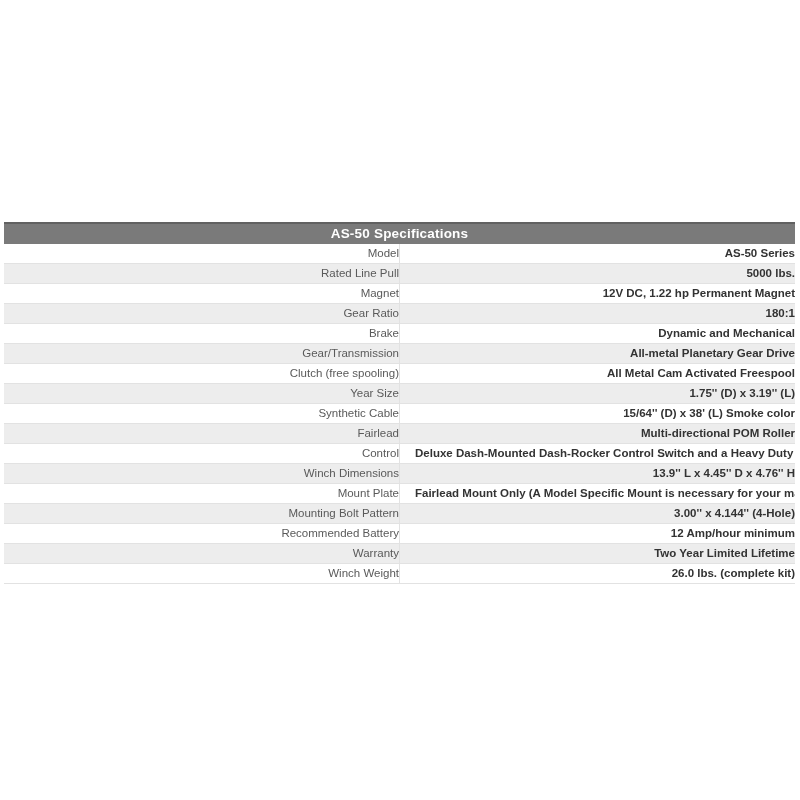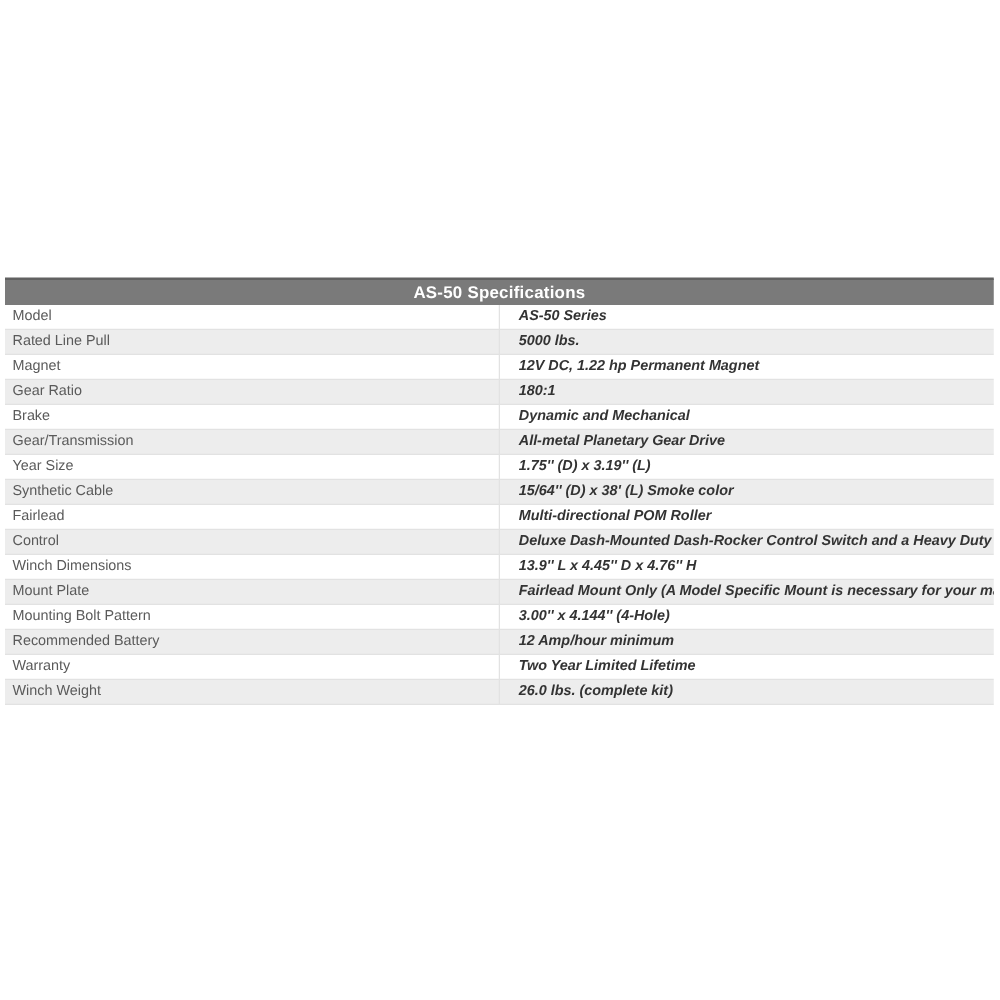--- a/index.html
+++ b/index.html
@@ -42,33 +42,33 @@
   }
   table.spec-table td {
     font-size: 11.5px;
     line-height: 19px;
     height: 19px;
     padding: 0;
     border-bottom: 1px solid #e2e2e2;
     vertical-align: middle;
     white-space: nowrap;
     overflow: hidden;
+    text-align: right;
   }
   table.spec-table td.label-cell {
     width: 128px;
     padding-left: 6px;
     color: #5a5a5a;
     font-weight: normal;
     border-right: 1px solid #e2e2e2;
   }
   table.spec-table td.value-cell {
     padding-left: 15px;
     color: #333333;
     font-weight: bold;
-    font-style: italic;
   }
   table.spec-table tbody tr:nth-child(even) {
     background: #ededed;
   }
   table.spec-table tbody tr:nth-child(odd) {
     background: #ffffff;
   }
 </style>
 </head>
 <body>
@@ -97,20 +97,24 @@
         <td class="label-cell">Gear Ratio</td>
         <td class="value-cell">180:1</td>
       </tr>
       <tr>
         <td class="label-cell">Brake</td>
         <td class="value-cell">Dynamic and Mechanical</td>
       </tr>
       <tr>
         <td class="label-cell">Gear/Transmission</td>
         <td class="value-cell">All-metal Planetary Gear Drive</td>
+      </tr>
+      <tr>
+        <td class="label-cell">Clutch (free spooling)</td>
+        <td class="value-cell">All Metal Cam Activated Freespool</td>
       </tr>
       <tr>
         <td class="label-cell">Year Size</td>
         <td class="value-cell">1.75'' (D) x 3.19'' (L)</td>
       </tr>
       <tr>
         <td class="label-cell">Synthetic Cable</td>
         <td class="value-cell">15/64'' (D) x 38' (L) Smoke color</td>
       </tr>
       <tr>

